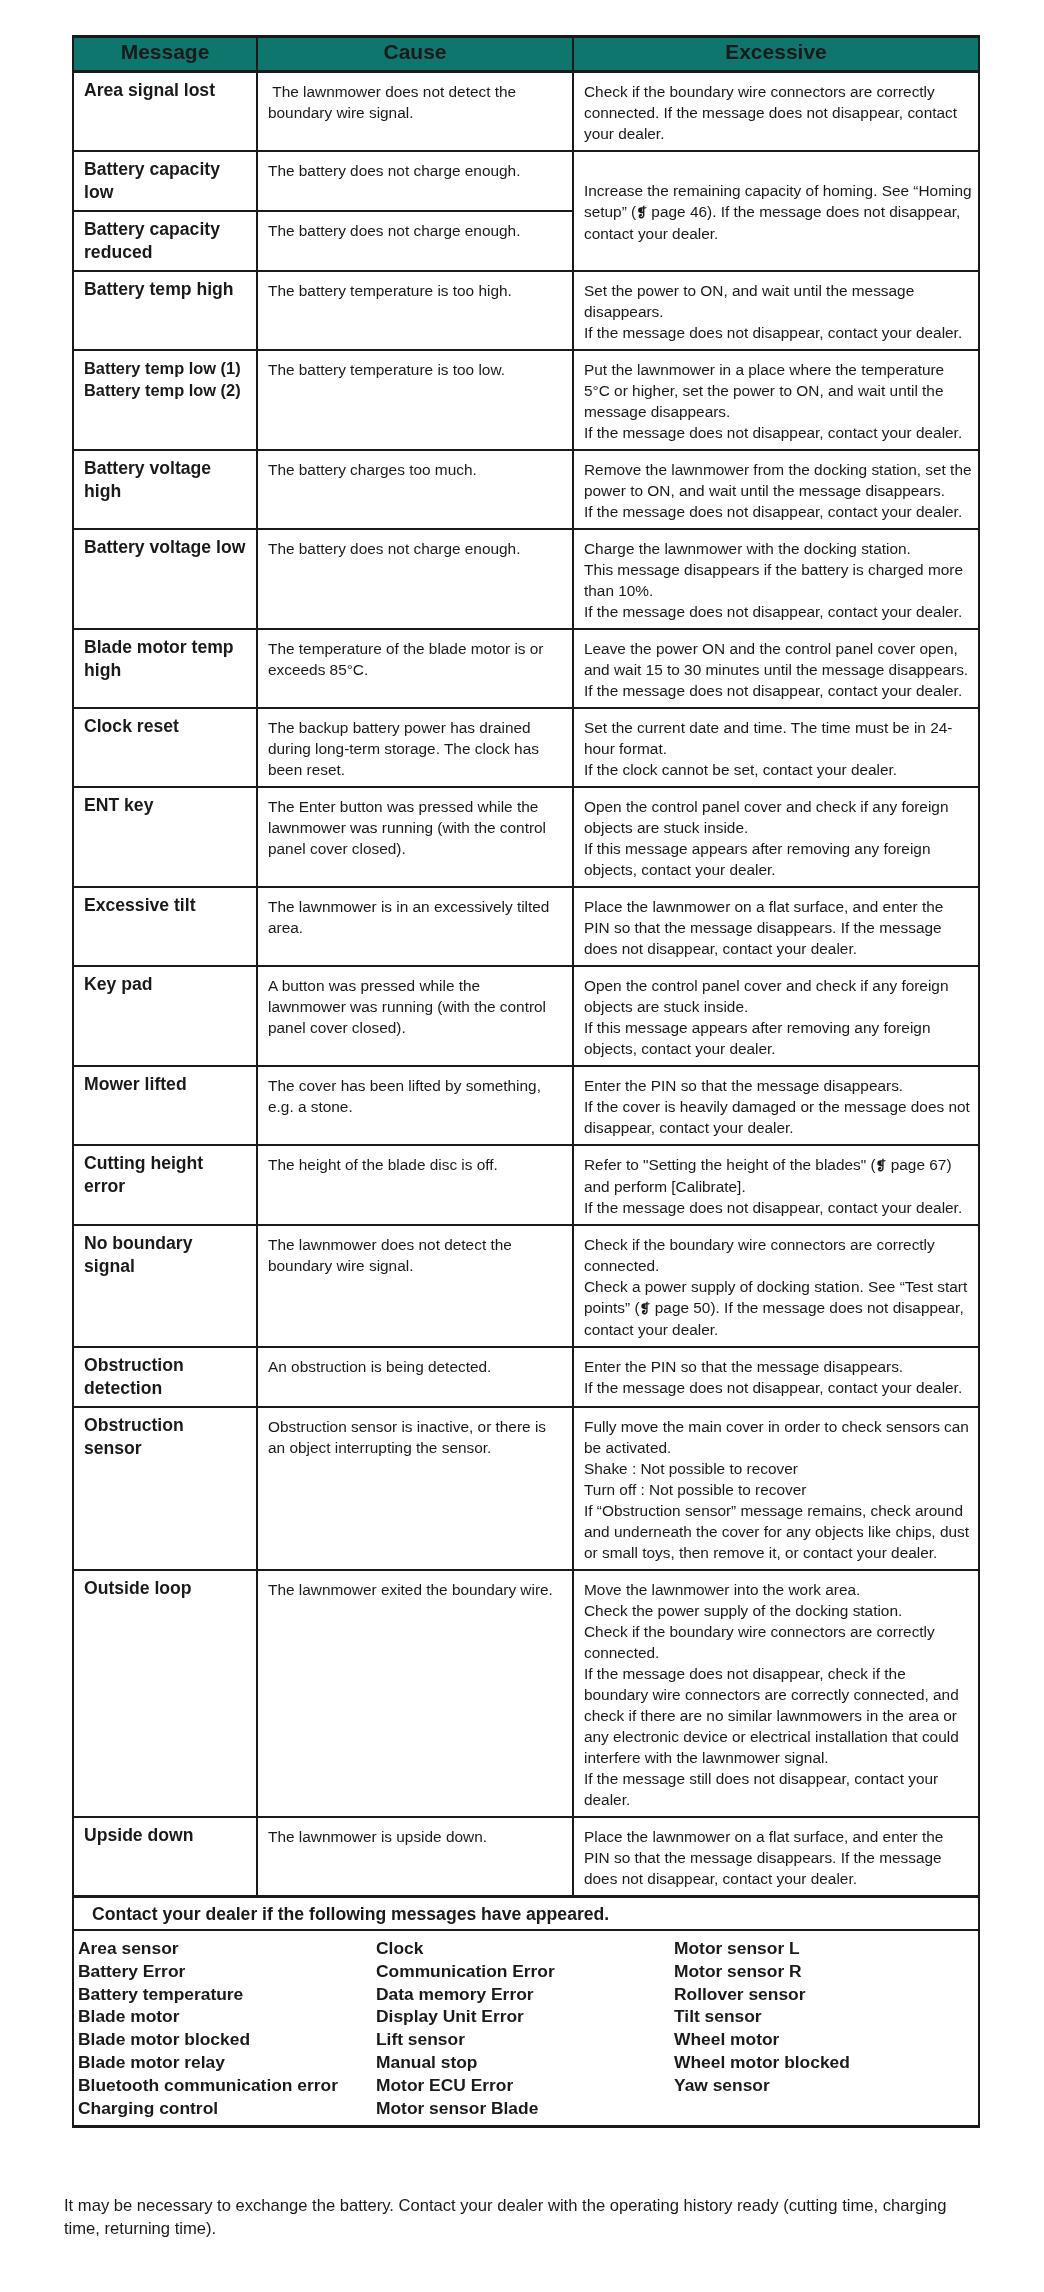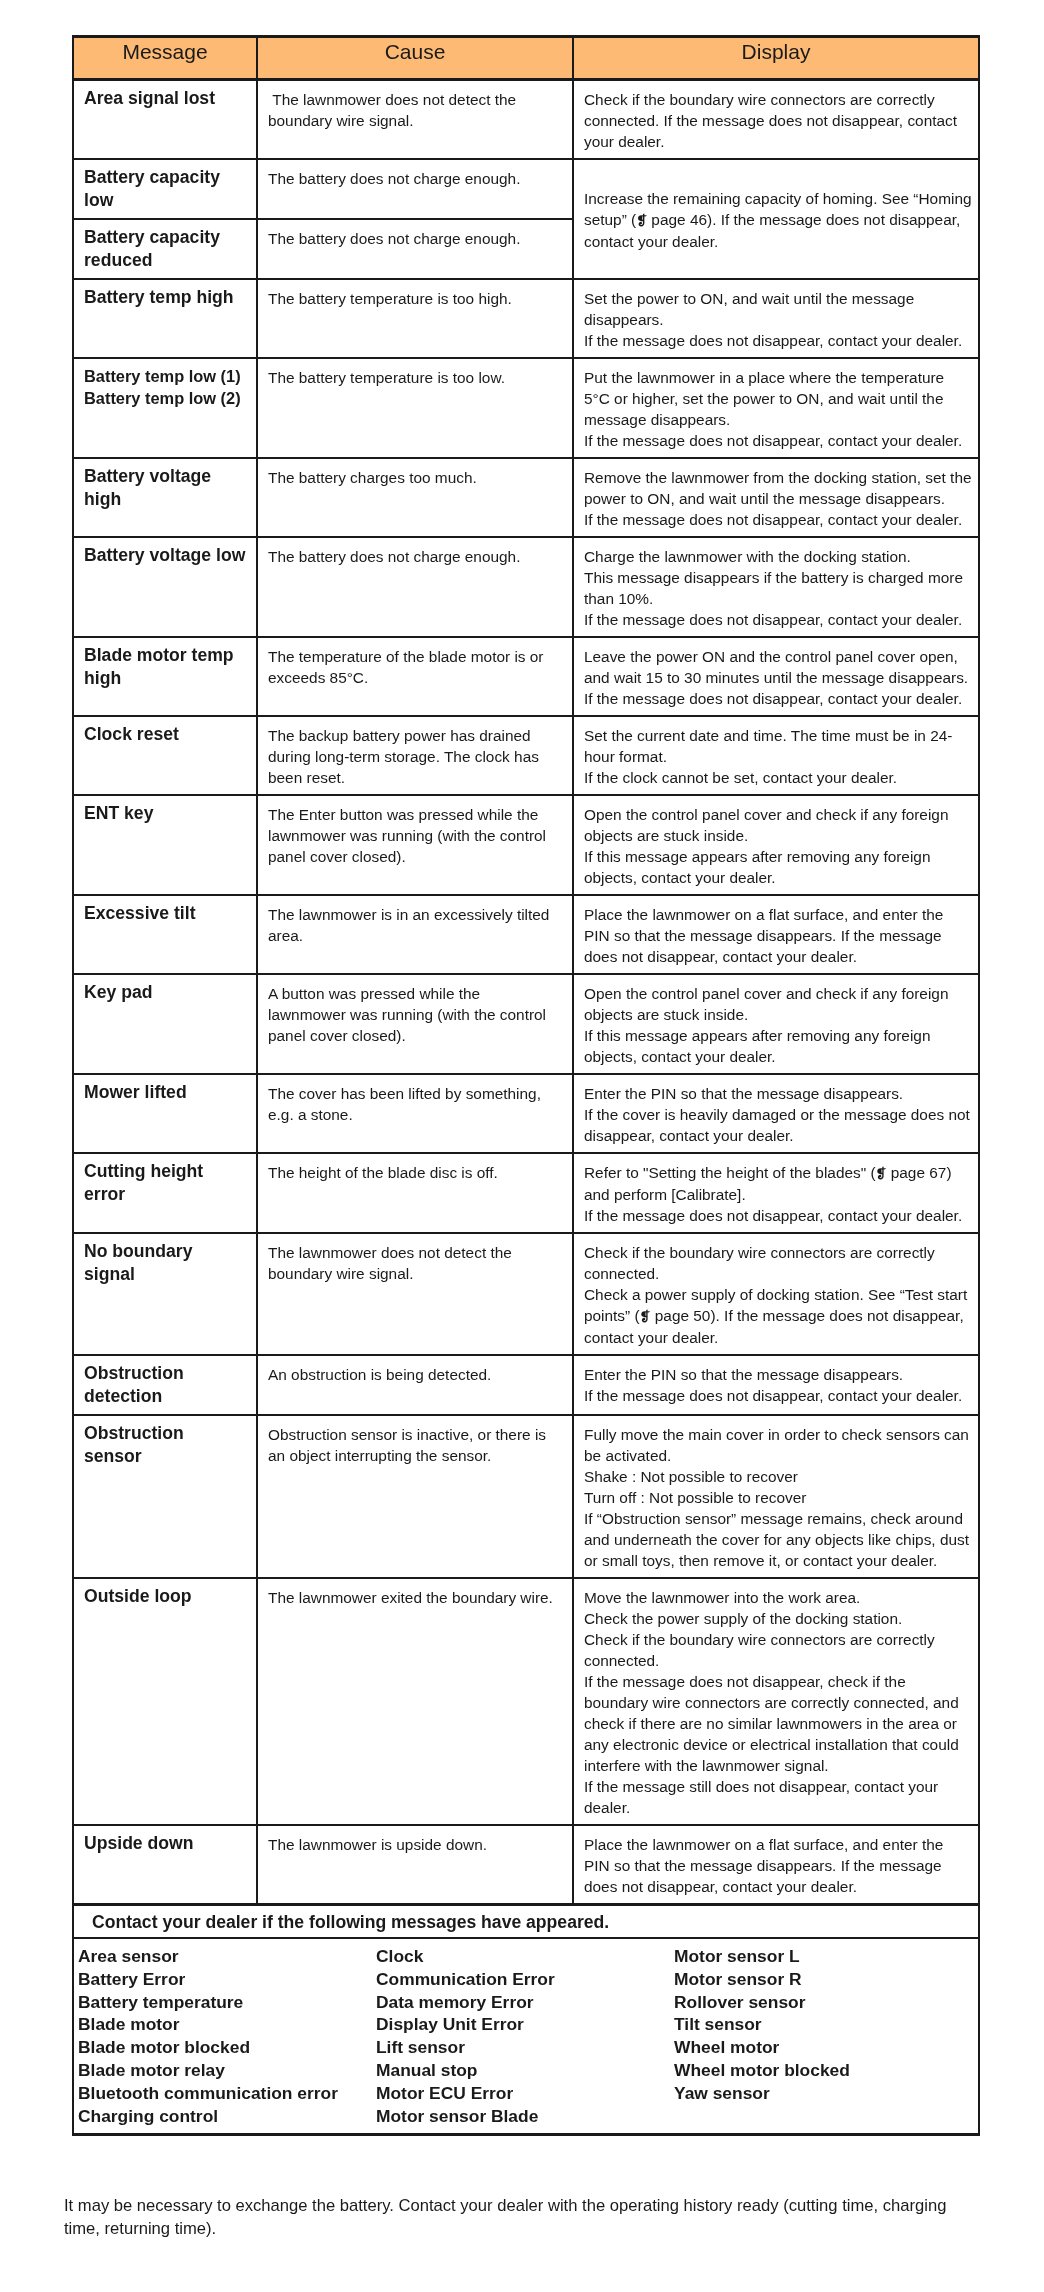--- a/index.html
+++ b/index.html
@@ -3,21 +3,21 @@
 <meta charset="utf-8">
 <style>
   html, body { margin: 0; padding: 0; background: #ffffff; }
   body { width: 1044px; height: 2292px; position: relative; font-family: "Liberation Sans", sans-serif; color: #1a1a1a; }
   .wrap { position: absolute; left: 72px; top: 35px; width: 906px; }
   table.tt { border-collapse: collapse; width: 906px; table-layout: fixed; }
   table.tt col.c1 { width: 184px; }
   table.tt col.c2 { width: 316px; }
   table.tt col.c3 { width: 406px; }
   table.tt th, table.tt td { border: 2px solid #1a1a1a; vertical-align: top; }
-  table.tt th { background: #fdba74; font-size: 21px; font-weight: normal; text-align: center; height: 30px; padding: 2px 0 8px 0; border-width: 3px 2px 3px 2px; }
+  table.tt th { background: #0f766e; font-size: 21px; font-weight: bold; text-align: center; height: 30px; padding: 2px 0 0 0; border-width: 3px 2px 3px 2px; }
   table.tt td { font-size: 15.4px; line-height: 21px; padding: 8px 10px 6px 10px; }
   table.tt td.msg { font-weight: bold; font-size: 17.6px; line-height: 23px; padding: 6px 10px 6px 10px; }
   table.tt td.msg.small { font-size: 16.4px; line-height: 22px; }
   table.tt td.sol { padding-left: 10px; padding-right: 6px; }
   table.tt td.sol.mid { vertical-align: middle; }
   .line { display: block; }
   .book { display: inline-block; font-size: 13px; }
   table.tt td.contact-head { font-weight: bold; font-size: 17.6px; line-height: 22px; padding: 5px 10px 4px 18px; border-top-width: 3px; }
   table.tt td.contact-list { padding: 6px 10px 6px 4px; border-bottom-width: 3px; }
   .grid3 { display: grid; grid-template-columns: 298px 298px 298px; }
@@ -31,21 +31,21 @@
   <table class="tt">
     <colgroup>
         <col class="c1">
         <col class="c2">
         <col class="c3">
       </colgroup>
     <thead>
       <tr>
         <th>Message</th>
         <th>Cause</th>
-        <th>Display</th>
+        <th>Excessive</th>
       </tr>
     </thead>
     <tbody id="tbody">
         <tr>
           <td class="msg">
             <span class="line">Area signal lost</span>
           </td>
           <td style="white-space: pre-wrap;"> The lawnmower does not detect the boundary wire signal.</td>
           <td class="sol">
             <span class="line">Check if the boundary wire connectors are correctly connected. If the message does not disappear, contact your  dealer.</span>

